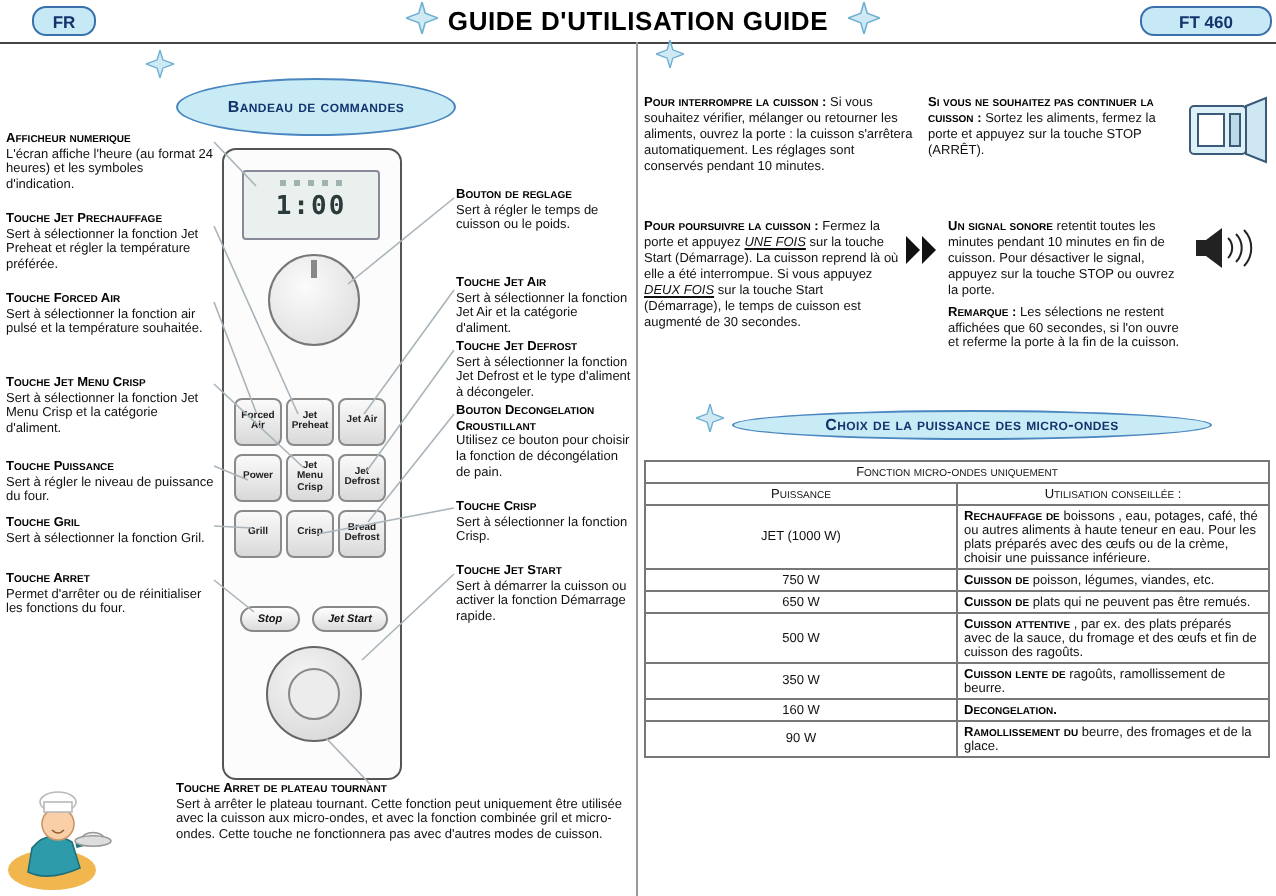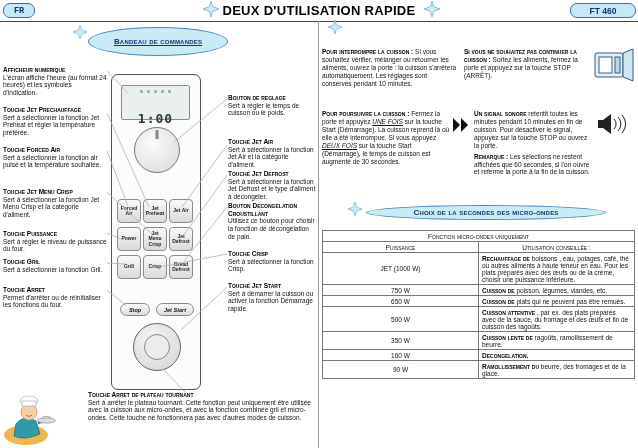--- a/index.html
+++ b/index.html
@@ -22,21 +22,21 @@
   .callout .b{display:block;color:#111;}
 
   
   .panel{left:111px;top:74px;width:88px;height:314px;border:1.5px solid #555;border-radius:7px;
          background:#fcfcfc;z-index:2;}
   .display{position:absolute;left:9px;top:10px;width:67px;height:33px;border:1px solid #889;
            background:#e9f0ee;border-radius:2px;}
   .dsym{display:flex;gap:4px;justify-content:center;margin-top:4px;}
   .dsym i{width:3px;height:3px;background:#9fb4b2;display:block;}
   .dtime{text-align:center;font-family:"DejaVu Sans Mono",monospace;font-weight:bold;font-size:13px;
-         color:#2b3a3a;margin-top:18px;letter-spacing:1px;}
+         color:#2b3a3a;margin-top:3px;letter-spacing:1px;}
   .knob{position:absolute;left:22px;top:52px;width:44px;height:44px;border:1.5px solid #777;
         border-radius:50%;background:radial-gradient(circle at 40% 35%,#fbfbfb,#d9d9d9);}
   .knob .notch{position:absolute;left:50%;top:2px;width:3px;height:9px;background:#888;transform:translateX(-50%);}
   .btns{position:absolute;left:5px;top:124px;display:grid;grid-template-columns:repeat(3,24px);
         grid-auto-rows:24px;gap:4px 2px;}
   .pbtn{border:1px solid #8a8a8a;border-radius:4px;background:linear-gradient(#fafafa,#d9d9d9);
         font-size:5px;line-height:1.05;display:flex;align-items:center;justify-content:center;
         text-align:center;color:#222;padding:1px;font-weight:bold;box-sizing:border-box;}
   .smallpill{position:absolute;height:13px;border:1px solid #888;border-radius:7px;
         background:linear-gradient(#ffffff,#dcdcdc);font-size:5.5px;font-weight:bold;font-style:italic;
@@ -61,24 +61,24 @@
 
   svg{display:block;}
   .lines{pointer-events:none;z-index:3;}
   .z4{z-index:4;}
 </style>
 </head>
 <body>
 
 <div class="page">
 
-  <div class="abs pill" style="left:3px;top:3px;width:30px;height:13px;font-family:Liberation Mono, monospace;">
+  <div class="abs pill" style="left:16px;top:3px;width:30px;height:13px;">
       <span>FR</span>
     </div>
-  <div class="abs h-title" style="left:0;top:3px;width:638px;">DEUX D'UTILISATION RAPIDE</div>
+  <div class="abs h-title" style="left:0;top:3px;width:638px;">GUIDE D'UTILISATION GUIDE</div>
   <div class="abs pill" style="left:570px;top:3px;width:64px;height:13px;">
       <span>FT 460</span>
     </div>
 
   <div class="abs" style="left:203px;top:1px;">
     <svg width="16" height="16" viewBox="0 0 20 20">
         <path d="M10 0 L12 7 L20 10 L12 13 L10 20 L8 13 L0 10 L8 7 Z" fill="#cfeaf4" stroke="#6fb0d2"></path>
       </svg>
   </div>
   <div class="abs" style="left:424px;top:1px;">
@@ -88,21 +88,21 @@
   </div>
 
   <div class="abs rule" style="left:0;top:21px;width:638px;height:1px;"></div>
   <div class="abs rule" style="left:318px;top:21px;width:1px;height:427px;background:#999;"></div>
 
   <div class="abs" style="left:73px;top:25px;">
     <svg width="14" height="14" viewBox="0 0 20 20">
         <path d="M10 0 L12 7 L20 10 L12 13 L10 20 L8 13 L0 10 L8 7 Z" fill="#cfeaf4" stroke="#6fb0d2"></path>
       </svg>
   </div>
-  <div class="abs oval" style="left:88px;top:27px;width:140px;height:29px;text-decoration:underline;">Bandeau de commandes</div>
+  <div class="abs oval" style="left:88px;top:39px;width:140px;height:29px;">Bandeau de commandes</div>
 
   <svg class="abs lines" style="left:0;top:0;" width="638" height="448" viewBox="0 0 638 448">
     <g stroke="#aab4ba" stroke-width="0.8" fill="none">
       <line x1="107" y1="71" x2="128" y2="93"></line>
       <line x1="107" y1="113" x2="149" y2="207"></line>
       <line x1="107" y1="151" x2="128" y2="206"></line>
       <line x1="107" y1="192" x2="152" y2="234"></line>
       <line x1="107" y1="233" x2="124" y2="240"></line>
       <line x1="107" y1="263" x2="126" y2="264"></line>
       <line x1="107" y1="290" x2="127" y2="306"></line>
@@ -268,21 +268,21 @@
       <path d="M21 5 a10 10 0 0 1 0 14" stroke="#222" fill="none"></path>
       <path d="M25 3 a13 13 0 0 1 0 18" stroke="#222" fill="none"></path>
     </svg>
   </div>
 
   <div class="abs" style="left:348px;top:202px;">
     <svg width="14" height="14" viewBox="0 0 20 20">
         <path d="M10 0 L12 7 L20 10 L12 13 L10 20 L8 13 L0 10 L8 7 Z" fill="#cfeaf4" stroke="#6fb0d2"></path>
       </svg>
   </div>
-  <div class="abs oval" style="left:366px;top:205px;width:240px;height:15px;">Choix de la secondes des micro-ondes</div>
+  <div class="abs oval" style="left:366px;top:205px;width:240px;height:15px;">Choix de la puissance des micro-ondes</div>
 
   <table class="abs ptable" style="left:322px;top:230px;">
     <tbody>
       <tr>
         <th colspan="2">Fonction micro-ondes uniquement</th>
       </tr>
       <tr>
         <th style="width:50px;">Puissance</th>
         <th>Utilisation conseillée :</th>
       </tr>

